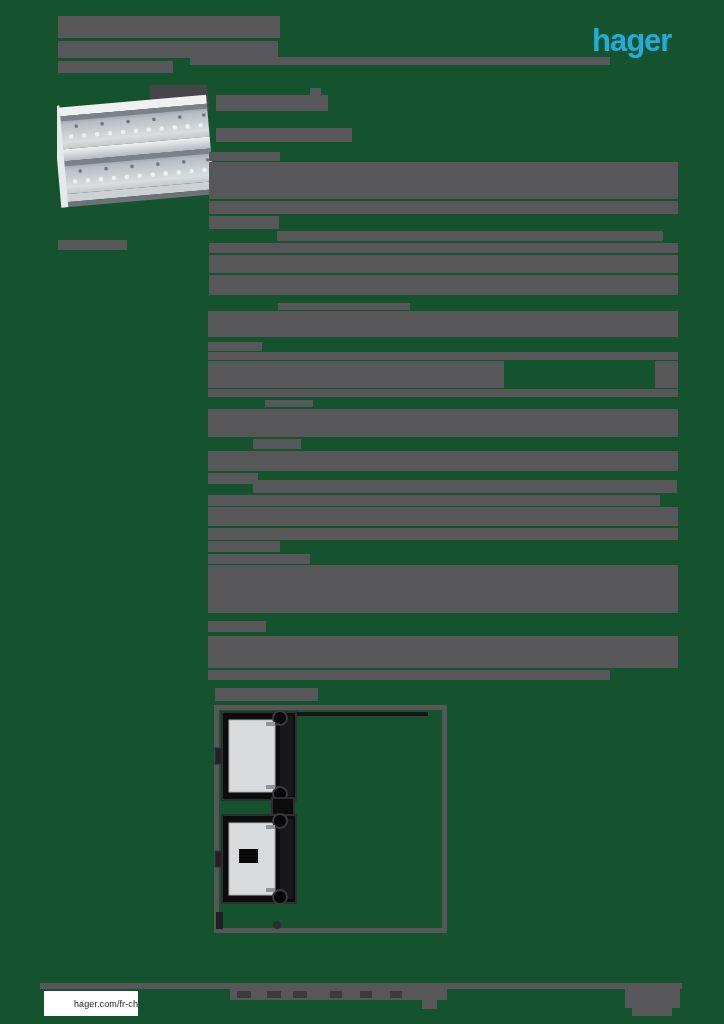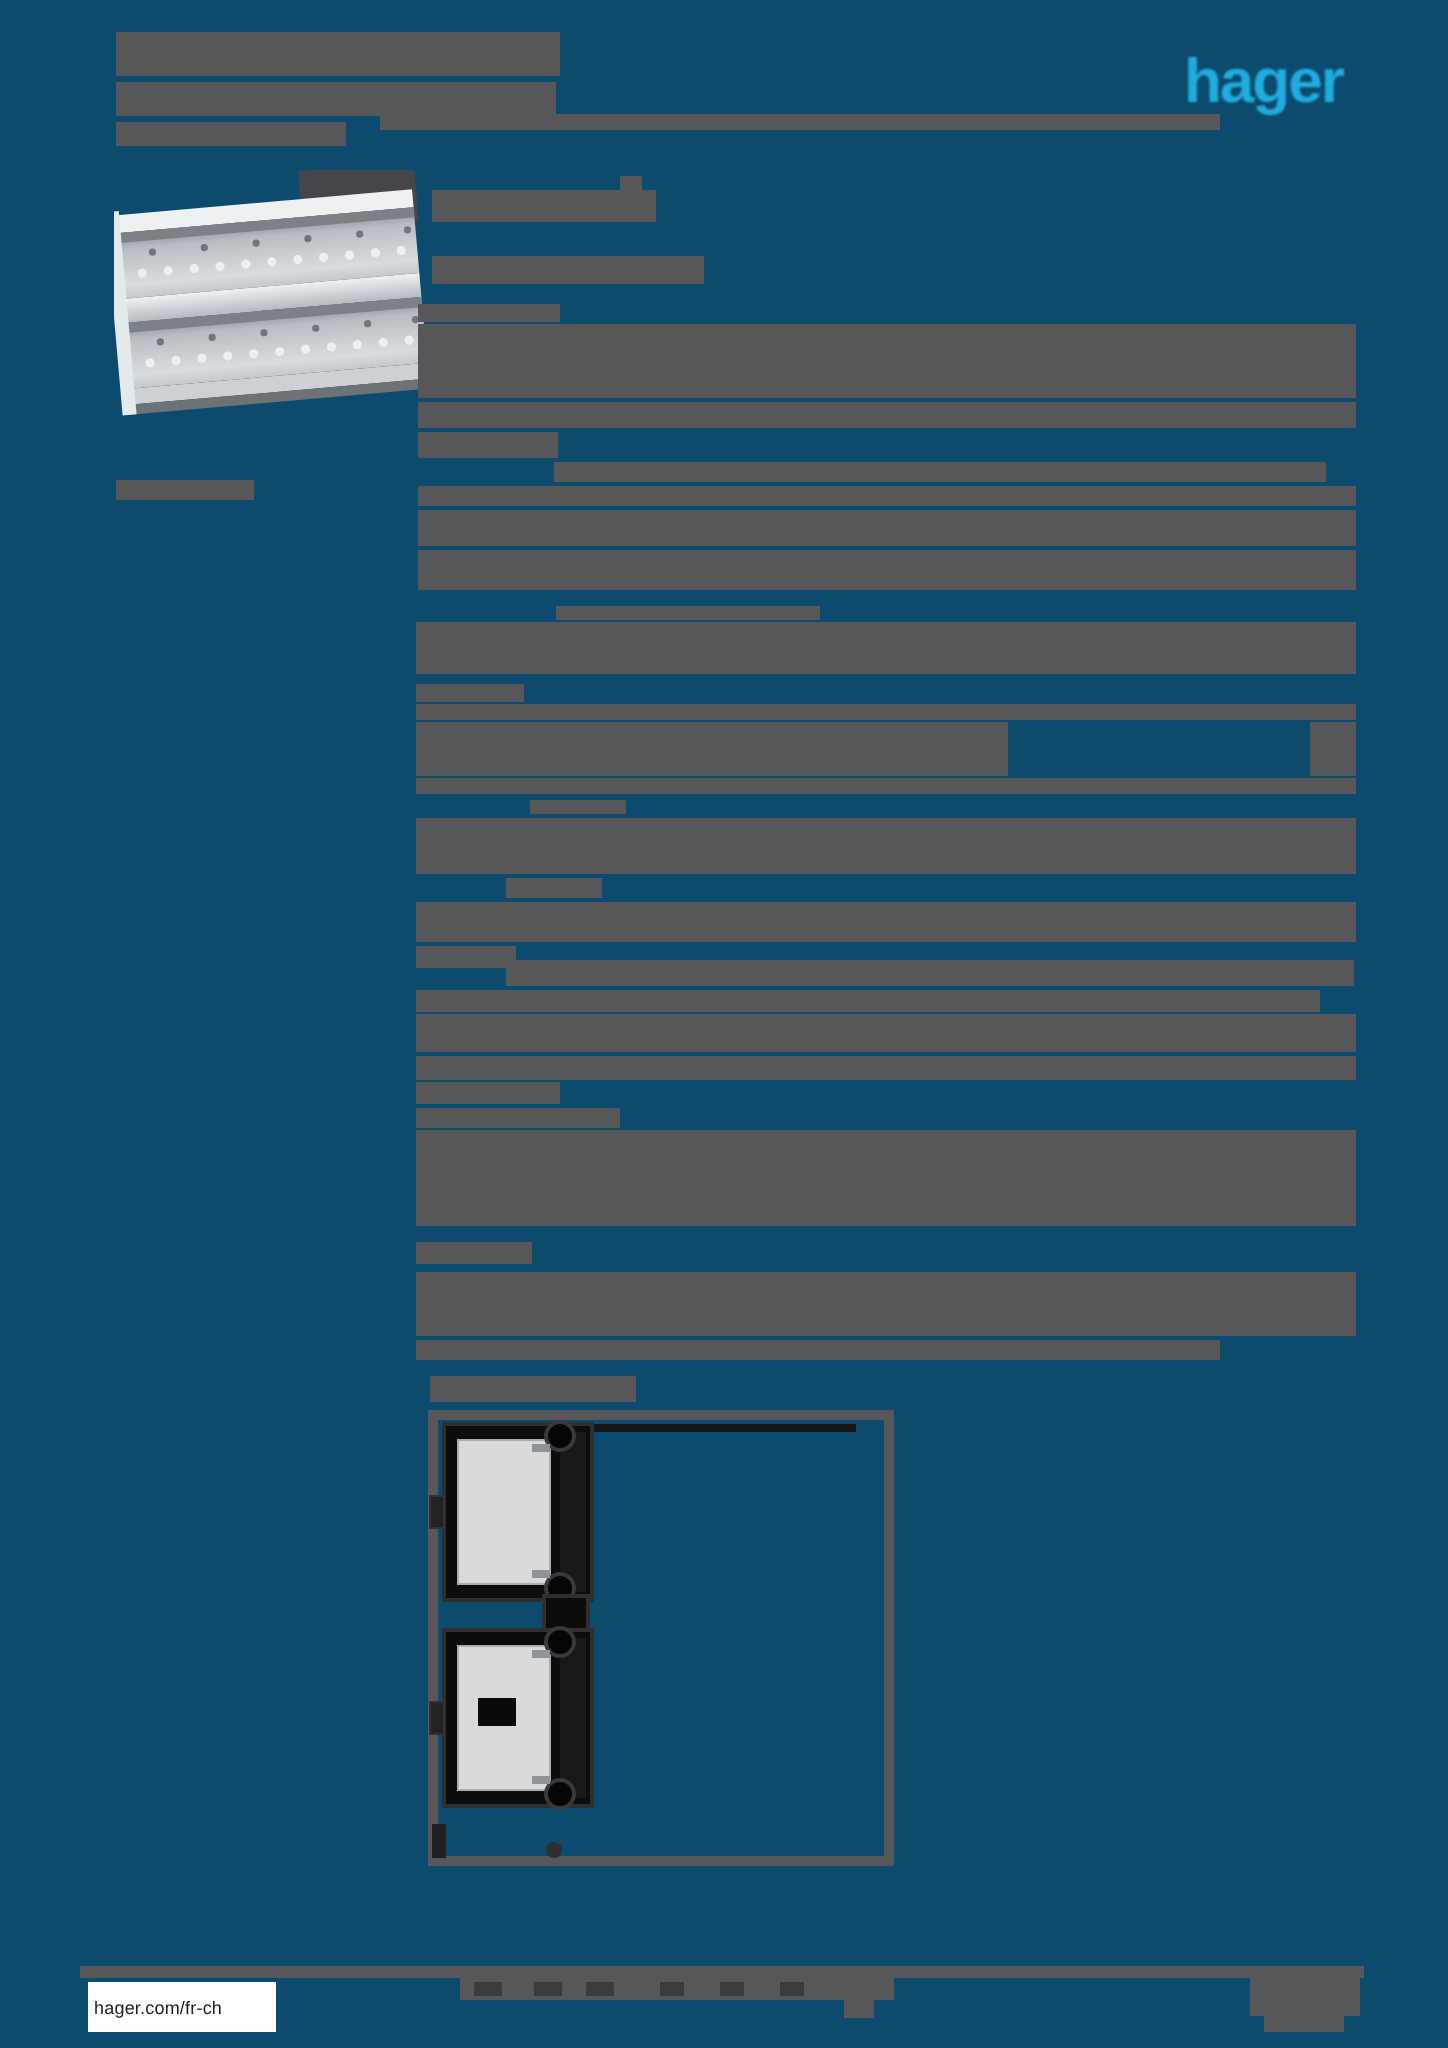--- a/index.html
+++ b/index.html
@@ -28,21 +28,21 @@
     display:flex;align-items:center;
   }
   #site-box a{
     font-size:9px;color:#1c1c1e;text-decoration:none;padding-left:3px;
     font-family:"Liberation Sans",sans-serif;letter-spacing:0.1px;
   }
 </style>
 </head>
 <body>
 
-<div id="page" style="--ink: #57575a; --ink-dark: #3b3b3d; --accent: #1fadde; background: #0c4a6e;">
+<div id="page" style="--ink: #57575a; --ink-dark: #3b3b3d; --accent: #1fadde; background: #14532d;">
 
   <div class="layer">
       <div class="bar" style="left: 58px; top: 16px; width: 222px; height: 22px;"></div>
       <div class="bar" style="left: 58px; top: 41px; width: 220px; height: 17px;"></div>
       <div class="bar" style="left: 58px; top: 61px; width: 115px; height: 12px;"></div>
       <div class="bar" style="left: 190px; top: 57px; width: 420px; height: 8px;"></div>
     </div>
 
   <div id="logo">hager</div>
 
@@ -195,17 +195,17 @@
       <div class="bar" style="left: 632px; top: 1008px; width: 40px; height: 8px;"></div>
     </div>
   <div class="layer">
       <div class="bar dark" style="left: 237px; top: 991px; width: 14px; height: 7px;"></div>
       <div class="bar dark" style="left: 267px; top: 991px; width: 14px; height: 7px;"></div>
       <div class="bar dark" style="left: 293px; top: 991px; width: 14px; height: 7px;"></div>
       <div class="bar dark" style="left: 330px; top: 991px; width: 12px; height: 7px;"></div>
       <div class="bar dark" style="left: 360px; top: 991px; width: 12px; height: 7px;"></div>
       <div class="bar dark" style="left: 390px; top: 991px; width: 12px; height: 7px;"></div>
     </div>
-  <div id="site-box" style="pointer-events:auto;">
+  <div id="site-box" style="pointer-events:auto;justify-content:flex-end;">
     <a href="#">hager.com/fr-ch</a>
   </div>
 
 </div>
 
 </body></html>

